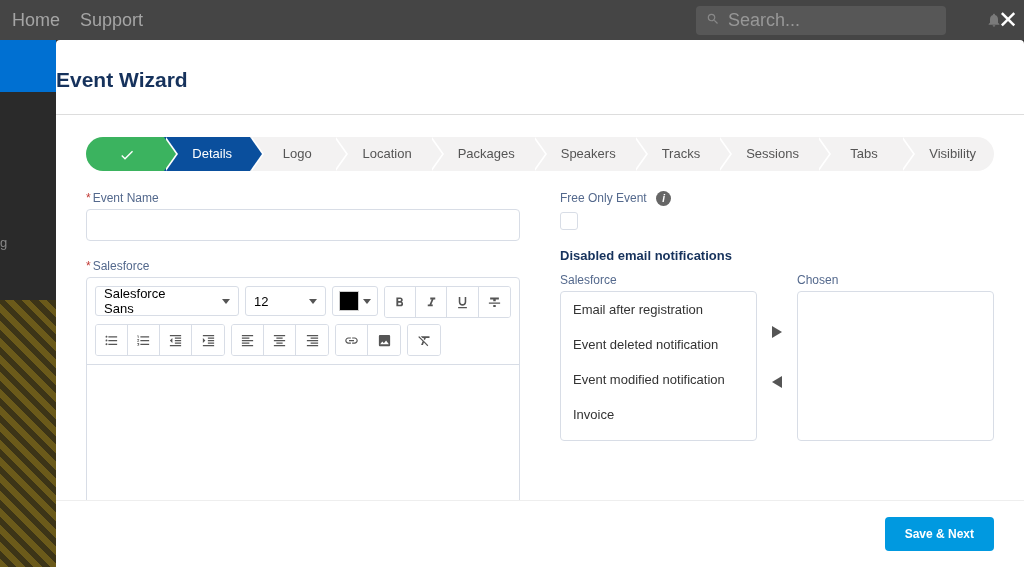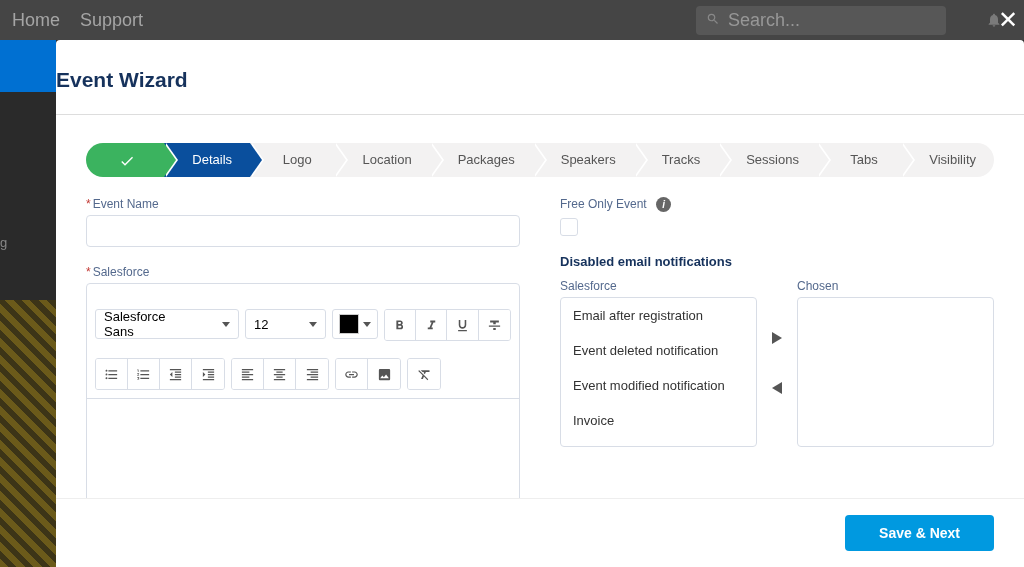--- a/index.html
+++ b/index.html
@@ -63,21 +63,21 @@
   .modal-title {
     font-size: 21px;
     font-weight: 700;
     color: #16325c;
     padding: 28px 0 22px;
   }
   .modal-body {
     border-top: 1px solid #ddd;
     overflow-y: scroll;
     flex: 1;
-    padding: 28px 30px 10px 30px;
+    padding: 22px 30px 10px 30px;
   }
   .modal-body::-webkit-scrollbar { width: 14px; }
   .modal-body::-webkit-scrollbar-track { background:#f1f1f1; }
   .modal-body::-webkit-scrollbar-thumb { background:#c1c1c1; border-radius:0; }
 
   .steps { display: flex; margin-bottom: 20px; }
   .step {
     height: 34px;
     line-height: 34px;
     padding: 0 18px 0 28px;
@@ -121,21 +121,21 @@
   .label .req { color:#c23934; margin-right:2px;}
   .text-input {
     width:100%; height:32px; border:1px solid #d8dde6; border-radius:4px;
     padding:0 10px; font-size:13px; margin-bottom:18px;
   }
   .info-icon { display:inline-flex; width:15px; height:15px; background:#666; border-radius:50%; color:#fff; font-size:10px; align-items:center; justify-content:center; font-style:italic; font-weight:bold; margin-left:6px;}
   .checkbox { width:18px; height:18px; border:1px solid #d8dde6; border-radius:3px; margin-top:6px; margin-bottom:18px; cursor:pointer;}
 
   .editor { border:1px solid #d8dde6; border-radius:4px; }
   .toolbar { padding:8px; border-bottom:1px solid #d8dde6; }
-  .toolbar-row { display:flex; gap:6px; margin-bottom:6px;margin-top:17px;}
+  .toolbar-row { display:flex; gap:6px; margin-bottom:6px;}
   .toolbar-row:last-child { margin-bottom:0;}
   .tb-select { height:30px; border:1px solid #d8dde6; border-radius:3px; display:flex; align-items:center; padding:0 8px; font-size:13px; gap:26px; cursor:pointer; background:#fff;}
   .tb-select.small { gap:40px; }
   .tb-caret { width:0;height:0;border-left:4px solid transparent;border-right:4px solid transparent;border-top:5px solid #555;}
   .swatch { width:20px;height:20px;background:#000;border:1px solid #ccc;}
   .swatch-wrap { height:30px;border:1px solid #d8dde6;border-radius:3px;display:flex;align-items:center;padding:0 6px;gap:4px;cursor:pointer;}
   .tb-group { display:flex; border:1px solid #d8dde6; border-radius:3px; overflow:hidden;}
   .tb-btn { width:32px; height:30px; display:flex;align-items:center;justify-content:center;cursor:pointer;border-right:1px solid #d8dde6;background:#fff;}
   .tb-btn:last-child { border-right:none;}
   .tb-btn svg { width:15px;height:15px;fill:#555;}
@@ -153,21 +153,21 @@
 
   .modal-footer {
     border-top:1px solid #eee;
     padding:16px 30px;
     display:flex;
     justify-content:flex-end;
     background:#fff;
   }
   .btn-primary {
     background:#0099e0; color:#fff; border:none; border-radius:4px;
-    padding:10px 34px; font-size:14px; font-weight:600; cursor:pointer;
+    padding:10px 20px; font-size:12px; font-weight:600; cursor:pointer;
   }
 </style>
 </head>
 <body>
 
 <div class="topbar">
   <span>Home</span>
   <span>Support</span>
   <div class="spacer"></div>
   <div class="search-pill">

